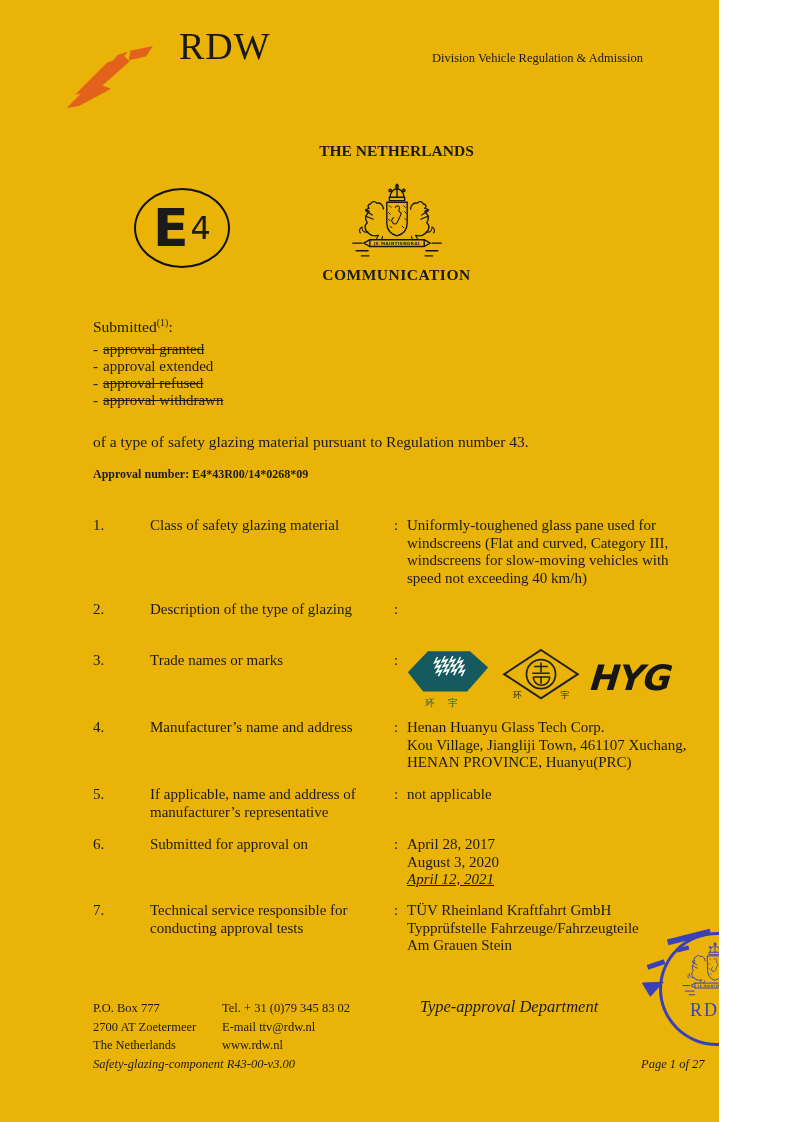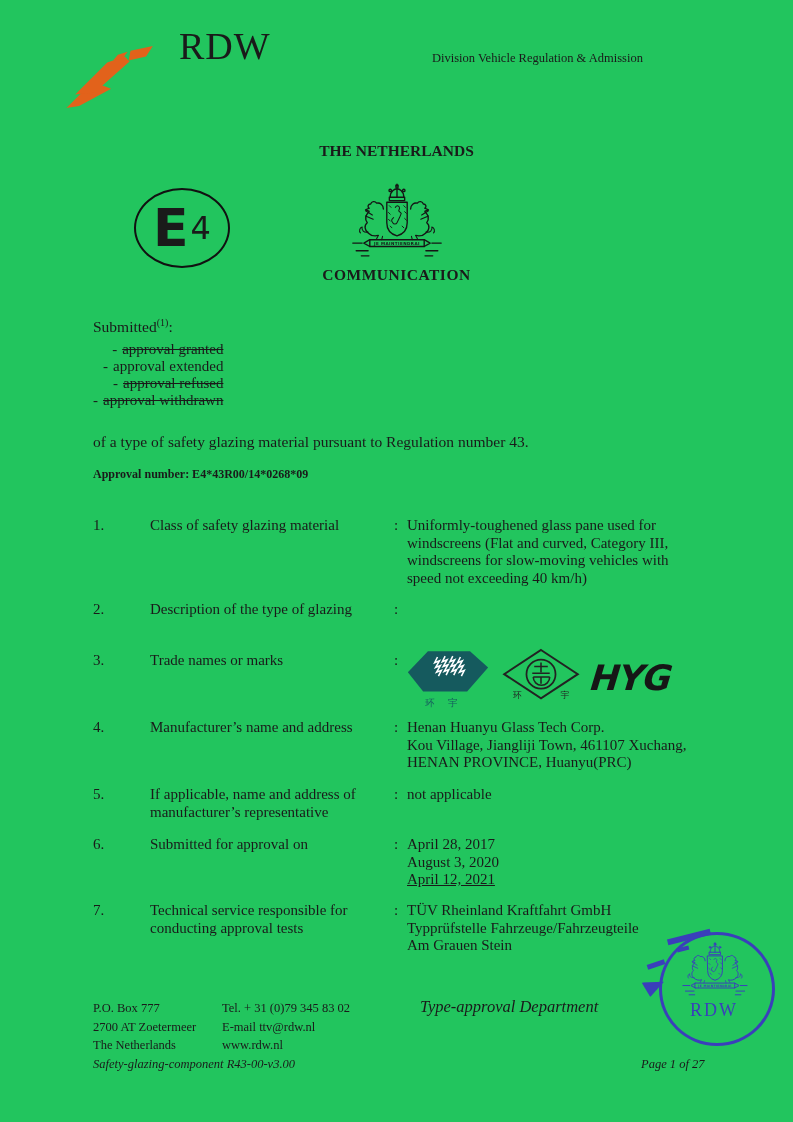--- a/index.html
+++ b/index.html
@@ -3,21 +3,21 @@
 <meta charset="utf-8">
 <style>
   :root{
     --accent-orange:#e2621b;
     --mark-teal:#155a5e;
     --stamp-blue:#3a3fbb;
     --ink:#1a1a1a;
   }
   html,body{margin:0;padding:0;background:#fff;}
   .page{
-    position:relative;width:793px;height:1122px;background:#22c55e;overflow:hidden;
+    position:relative;width:719px;height:1122px;background:#eab308;overflow:hidden;
     font-family:"Liberation Serif","DejaVu Serif",serif;color:var(--ink);
     font-size:15px;line-height:17.5px;
   }
   .abs{position:absolute;}
   
   .rdw-word{left:179px;top:26px;font-size:38px;line-height:40px;letter-spacing:1px;}
   .division{left:432px;top:50px;font-size:12.5px;}
   
   .centerline{left:0;width:793px;text-align:center;}
   .t-country{top:142px;font-weight:bold;font-size:15.5px;}
@@ -28,33 +28,33 @@
     display:flex;align-items:center;justify-content:center;
     font-family:"DejaVu Sans","Liberation Sans",sans-serif;
   }
   .emark .e{font-size:52px;font-weight:bold;line-height:1;}
   .emark .n{font-size:32px;font-weight:400;line-height:1;margin-left:2px;}
   .coat-main{left:346px;top:182px;width:102px;height:78px;color:#151515;}
   
   .concerning{left:93px;top:314px;font-size:15.5px;}
   sup{font-size:10px;}
   .clist{left:93px;top:341px;}
-  .clist .ci{height:17px;text-align:right;}
+  .clist .ci{height:17px;}
   .clist .pfx{margin-right:5px;}
   .struck{text-decoration:line-through;}
   .subject{left:93px;top:433px;font-size:15.5px;}
   .approval{left:93px;top:466px;font-weight:bold;font-size:12px;}
   
   .irow{position:absolute;left:0;width:793px;}
   .irow > div{position:absolute;top:0;}
   .ino{left:93px;}
   .ilabel{left:150px;width:246px;}
   .icolon{left:394px;}
   .ivalue{left:407px;width:300px;}
-  .u{text-decoration:underline;}
+  .u{text-decoration:underline;font-style:italic;}
   
   .marks{left:405px;top:648px;display:flex;align-items:flex-start;gap:9px;}
   .hyg{
     font-family:"DejaVu Sans","Liberation Sans",sans-serif;font-weight:800;font-style:italic;
     font-size:35px;line-height:1;letter-spacing:-1px;transform:skewX(-6deg);margin-top:13px;color:#161616;
   }
   
   .fcol{font-size:12.5px;line-height:18.5px;}
   .fcol1{left:93px;top:999px;}
   .fcol2{left:222px;top:999px;}

